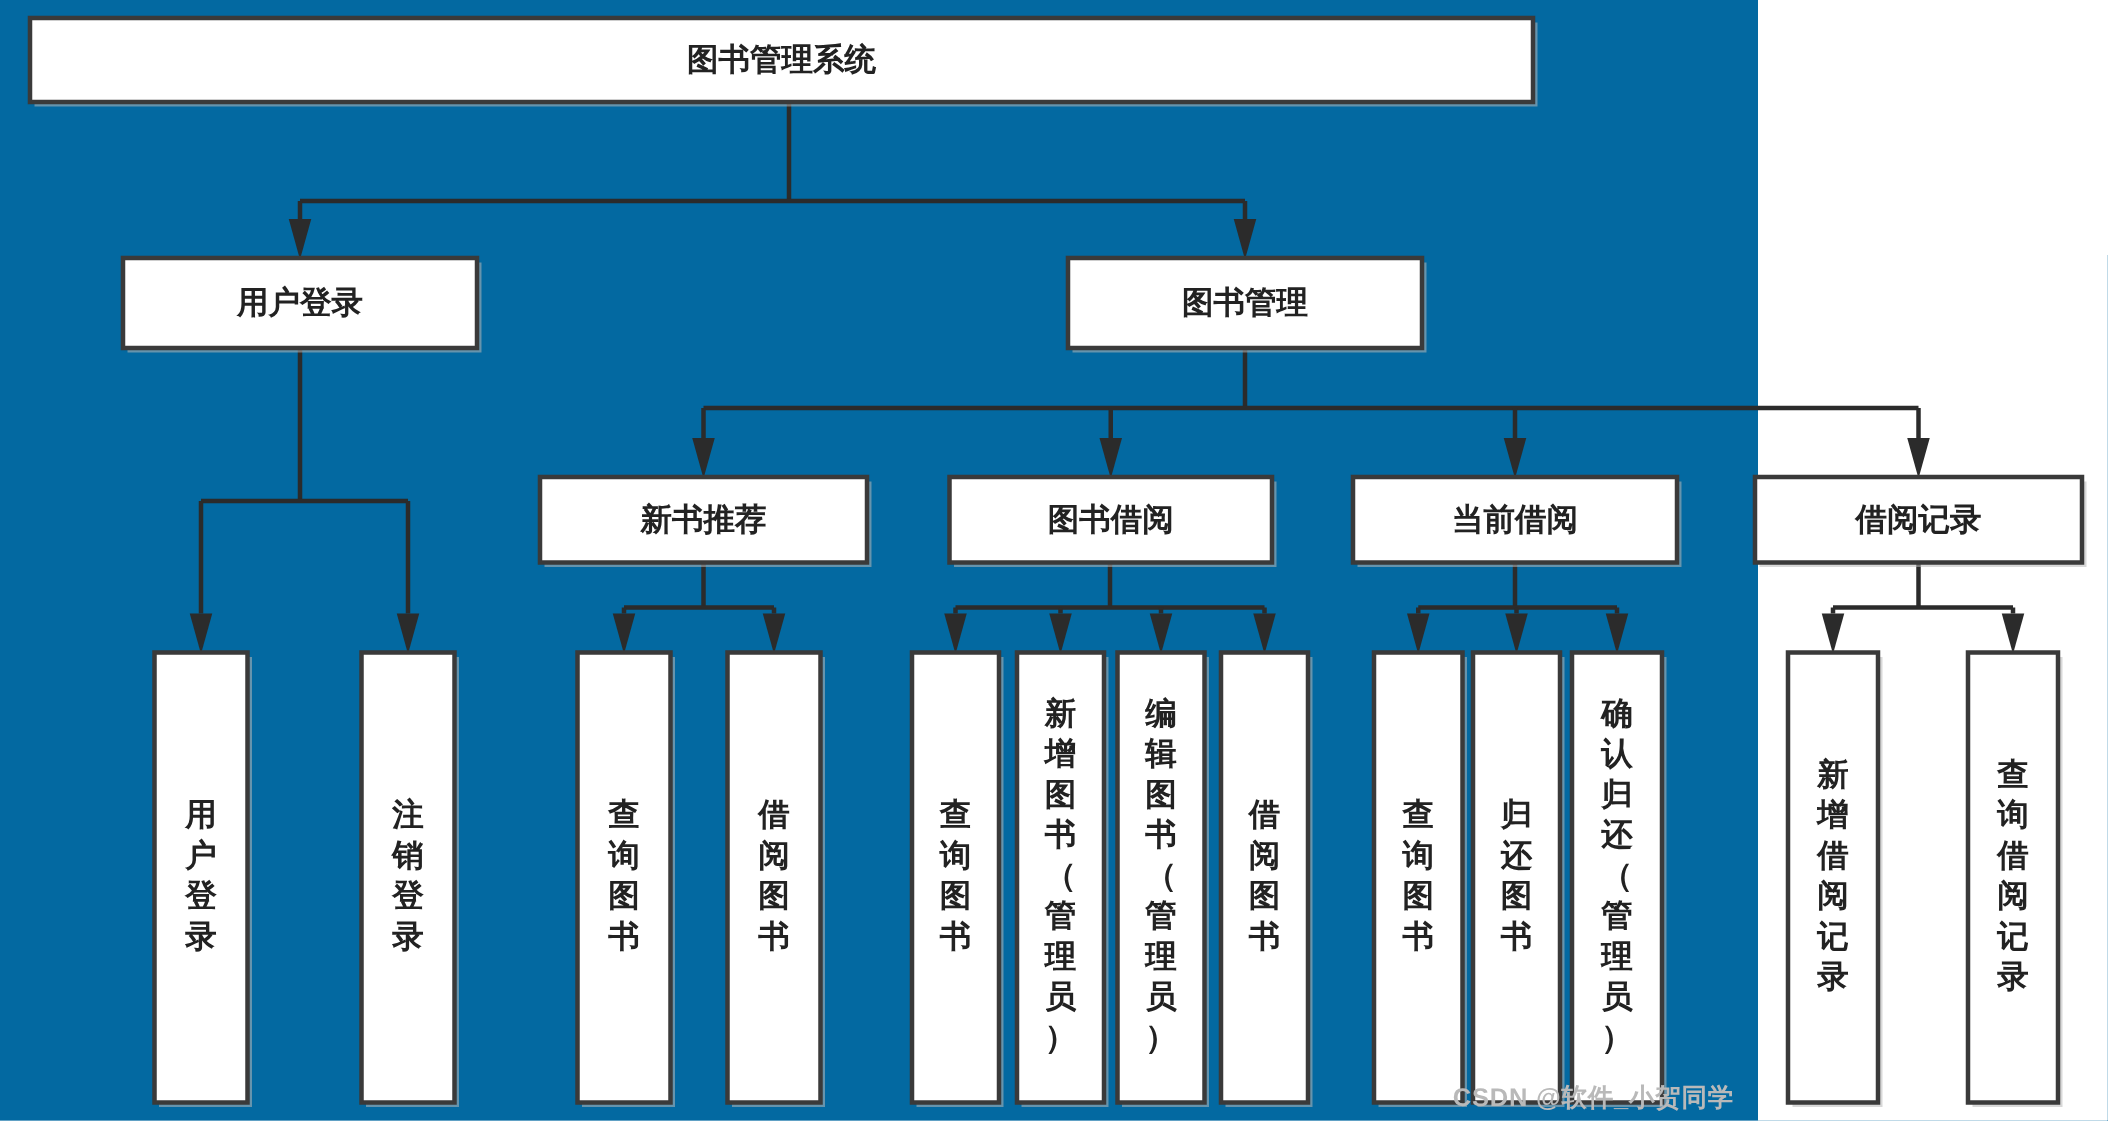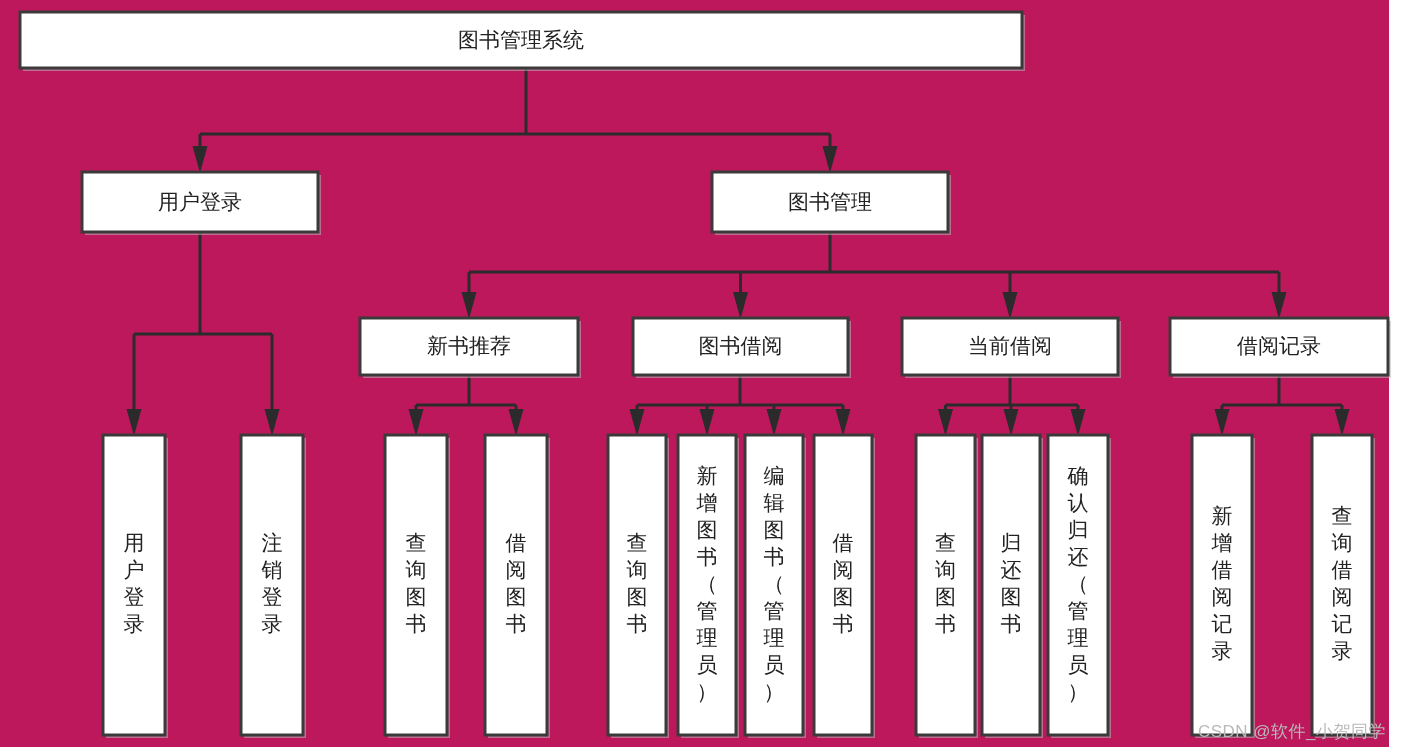--- a/index.html
+++ b/index.html
@@ -9,23 +9,24 @@
     background: #ffffff;
   }
   body {
     width: 1405px;
     height: 747px;
     font-family: "Liberation Sans", "DejaVu Sans", sans-serif;
     overflow: hidden;
   }
   #diagram-root {
     position: relative;
-    width: 1389px;
+    width: 1172px;
     height: 747px;
-    background: #be185d;
+    background: #0369a1;
+    font-weight: bold;
   }
   svg.diagram-canvas {
     position: absolute;
     left: 0;
     top: 0;
     width: 1405px;
     height: 747px;
     display: block;
   }
   .node-box {
@@ -59,21 +60,21 @@
   .node-label-v {
     font-family: "Liberation Sans", "DejaVu Sans", sans-serif;
     font-size: 21px;
     fill: #222222;
     text-anchor: middle;
     dominant-baseline: middle;
     white-space: pre;
   }
   .watermark-text {
     position: absolute;
-    right: 3px;
+    right: 16px;
     bottom: 4px;
     font-family: "Liberation Sans", "DejaVu Sans", sans-serif;
     font-size: 17px;
     color: #b9b9b9;
     letter-spacing: 0.5px;
     user-select: none;
     pointer-events: none;
     white-space: nowrap;
   }
 </style>

